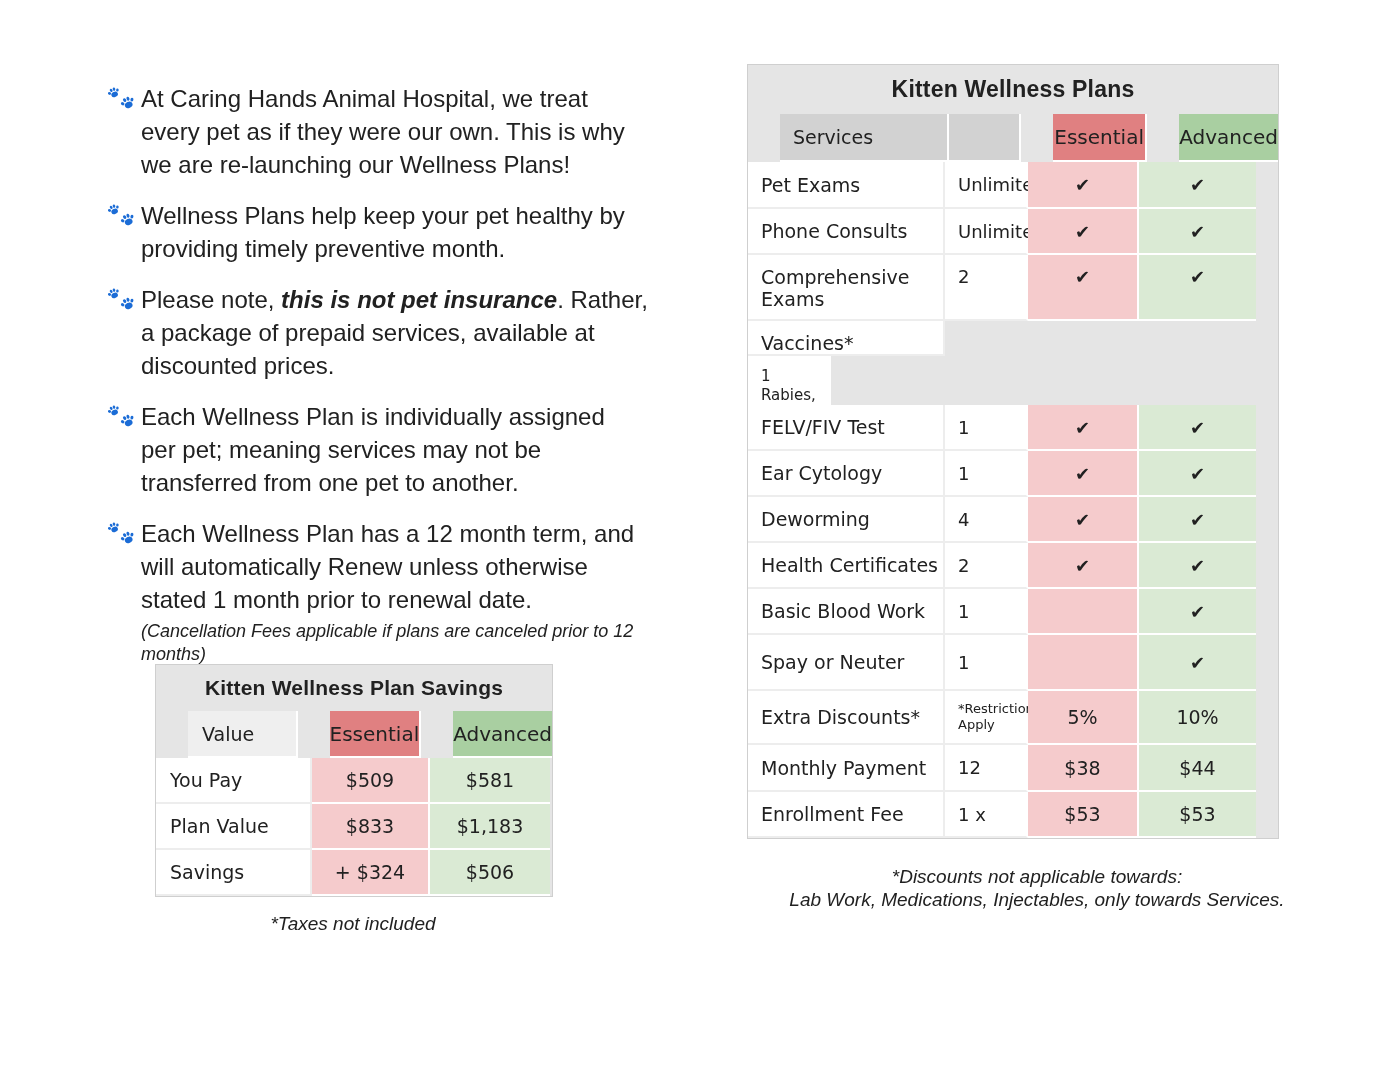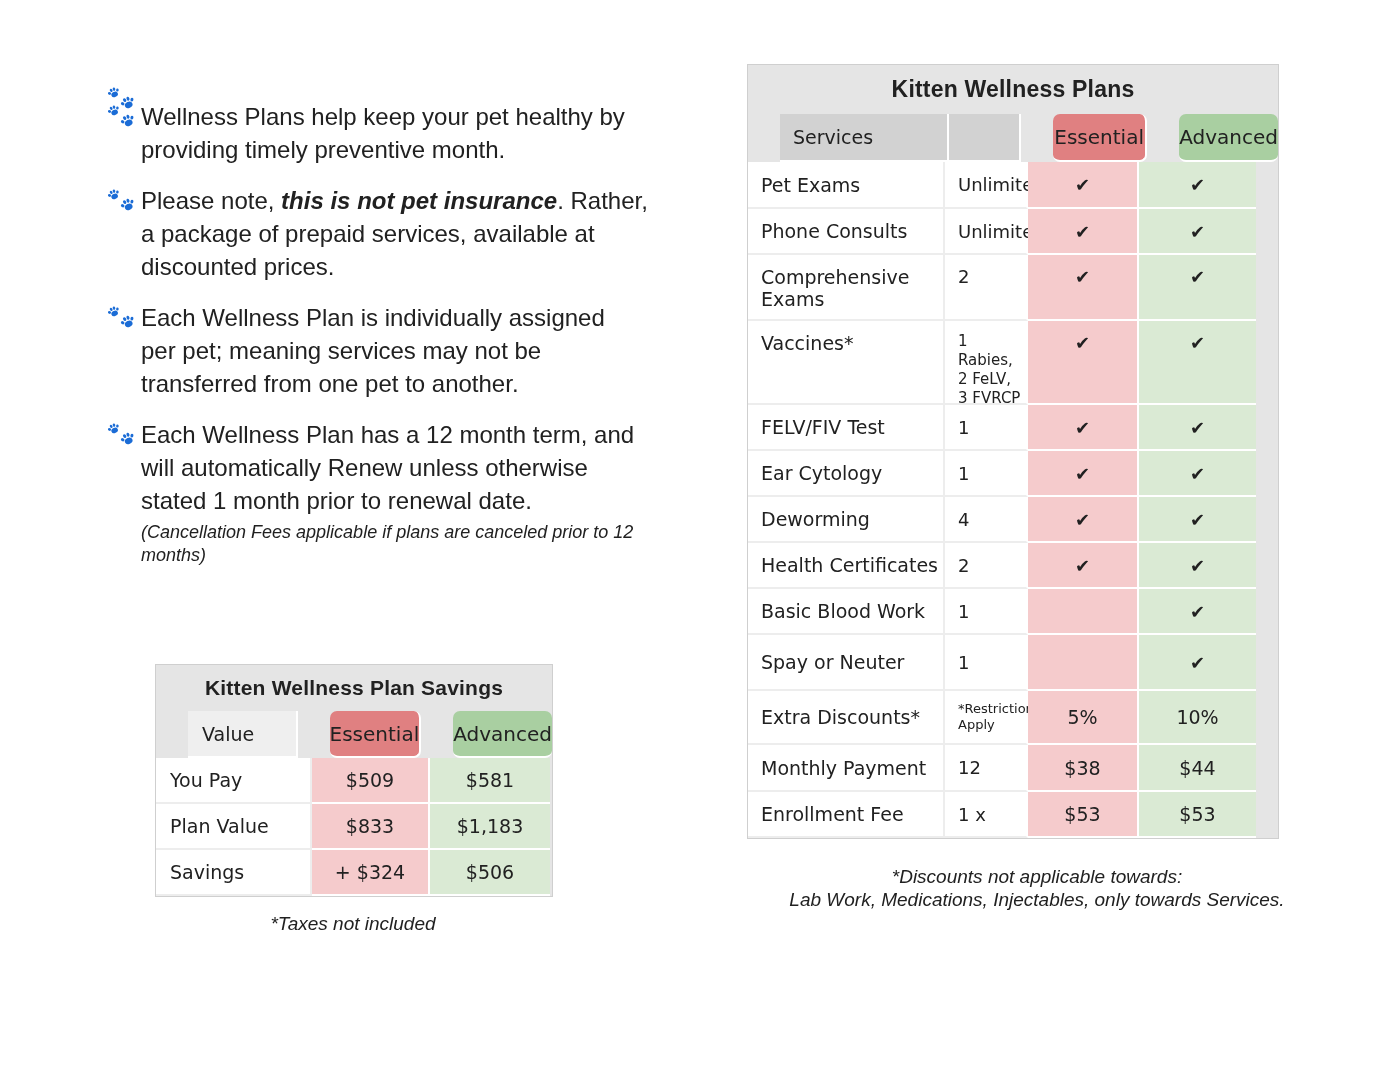--- a/index.html
+++ b/index.html
@@ -19,35 +19,35 @@
   .t-title{display:flex;align-items:center;justify-content:center;font-weight:700;font-family:"Liberation Sans",sans-serif;letter-spacing:.2px;}
   .trow{display:flex;}
   .tcell{box-sizing:border-box;display:flex;align-items:center;border-right:2px solid #fff;border-bottom:2px solid #fff;white-space:pre-line;}
   .c-white{border-right-color:#EDEDED;border-bottom-color:#EDEDED;background:#fff;}
   .gray{background:#D2D2D2;}
   .lgray{background:#EFEFEF;}
   .redh{background:#E08081;}
   .greenh{background:#A9CFA1;}
   .pink{background:#F5CBCC;}
   .green{background:#DAEAD4;}
-  .center{justify-content:center;text-align:center;border-radius:7px;}
+  .center{justify-content:center;text-align:center;}
   .hlabel{font-size:20px;margin-left:32px;}
   .check{font-size:18px;font-weight:700;justify-content:center;}
   .money{font-size:19px;justify-content:center;}
   
   .ptable{left:747px;top:64px;width:530px;}
   .ptable .t-title{height:49px;font-size:23px;}
   .w-svc{width:197px;padding-left:13px;font-size:19px;}
   .w-qty{width:83px;padding-left:13px;font-size:18px;border-right-color:#fff;}
   .w-ess{width:111px;}
   .w-adv{width:117px;border-right:none;}
   .qty-sm{font-size:15px;line-height:19px;}
   .qty-xs{font-size:13px;line-height:16px;}
   .h46{height:46px;}.h47{height:47px;}.h48{height:48px;}.h54{height:54px;}
-  .h56{height:56px;}.h66{height:66px;}.h84{height:84px;}
+  .h56{height:56px;}.h66{height:66px;}.h84{height:84px;flex-direction:column;}
   .top .tcell{align-items:flex-start;padding-top:11px;}
   
   .stable{left:155px;top:664px;width:396px;}
   .stable .t-title{height:46px;font-size:21px;}
   .sw-l{width:156px;padding-left:14px;font-size:19px;}
   .sw-e{width:118px;}
   .sw-a{width:120px;border-right:none;}
   
   .taxes-note{position:absolute;left:155px;top:913px;width:396px;text-align:center;
     font-style:italic;font-size:19px;}
@@ -69,21 +69,23 @@
     <g id="paw-pair">
       <use href="#paw-one" transform="rotate(-24 9 9) scale(0.70)"></use>
       <use href="#paw-one" transform="translate(14 10) rotate(-24 10 10) scale(0.82)"></use>
     </g>
   </defs>
 </svg>
 
 <div class="bullets">
   <div class="bullet"><svg class="paw" viewBox="0 0 34 30">
         <use href="#paw-pair"></use>
-      </svg></div>
+      </svg><span class="txt">At Caring Hands Animal Hospital, we treat
+every pet as if they were our own. This is why
+we are re-launching our Wellness Plans!</span></div>
 
   <div class="bullet"><svg class="paw" viewBox="0 0 34 30">
         <use href="#paw-pair"></use>
       </svg><span class="txt">Wellness Plans help keep your pet healthy by
 providing timely preventive month.</span></div>
 
   <div class="bullet"><svg class="paw" viewBox="0 0 34 30">
         <use href="#paw-pair"></use>
       </svg><span class="txt">Please note, </span><span class="txt bi">this is not pet insurance</span><span class="txt">. Rather,
 a package of prepaid services, available at

